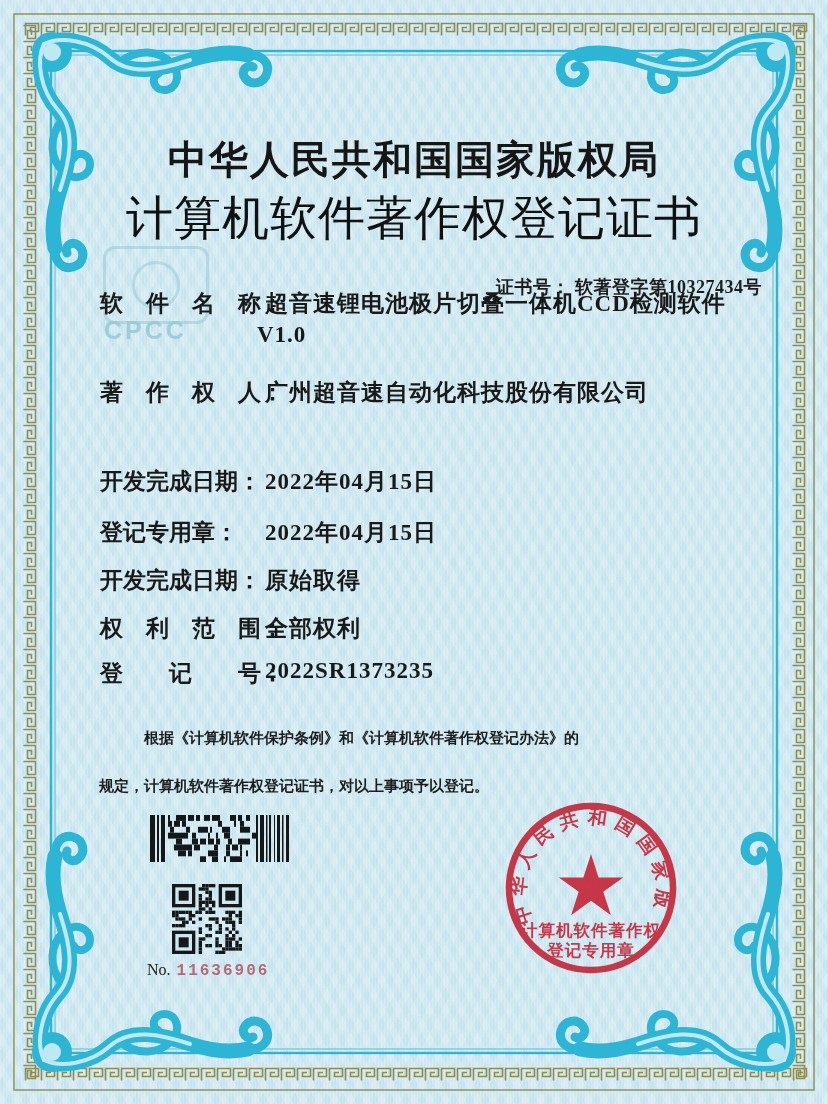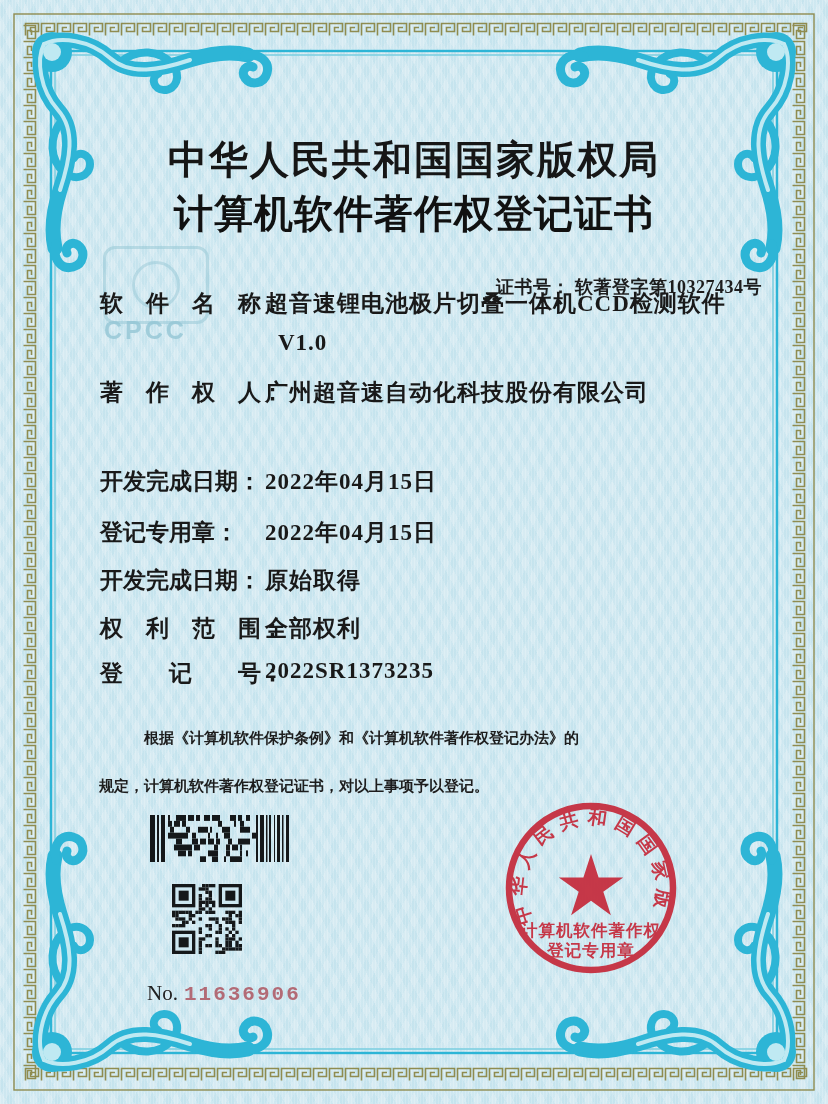--- a/index.html
+++ b/index.html
@@ -14,34 +14,34 @@
     color:#1c1c1c;
   }
   .frame-svg{position:absolute;inset:0;z-index:1;}
   .content{position:absolute;inset:0;z-index:3;}
   .authority{
     position:absolute;top:133px;left:0;width:100%;text-align:center;
     font-size:39px;font-weight:bold;letter-spacing:2px;color:#161616;
   }
   .cert-title{
     position:absolute;top:187px;left:0;width:100%;text-align:center;
-    font-size:39px;font-weight:bold;letter-spacing:1px;color:#111;
+    font-size:47px;font-weight:normal;letter-spacing:1px;color:#111;
   }
   .cert-no{
     position:absolute;top:251px;right:66px;
     font-size:18px;font-weight:bold;letter-spacing:.5px;color:#1d1d1d;margin-top:24px;
   }
   .field{position:absolute;left:100px;font-size:23px;font-weight:bold;color:#191919;}
   .field .lbl{position:absolute;left:0;top:0;width:170px;white-space:nowrap;}
   .field .val{position:absolute;left:165px;top:0;width:480px;letter-spacing:1px;white-space:nowrap;}
-  .field .val2{position:absolute;left:157px;top:42px;letter-spacing:1px;margin-left:21px;}
+  .field .val2{position:absolute;left:157px;top:34px;letter-spacing:1px;}
   .body-par{position:absolute;left:99px;top:714px;width:672px;font-size:15px;font-weight:bold;color:#1d1d1d;}
   .body-par .ln{line-height:48px;white-space:nowrap;}
   .body-par .ln.indent{text-indent:45px;}
-  .serial{position:absolute;left:147px;top:981px;font-size:21px;}
+  .serial{position:absolute;left:147px;top:961px;font-size:16px;}
   .serial .no-prefix{font-family:"Liberation Serif","DejaVu Serif",serif;color:#222;}
   .serial .no-value{font-family:"Liberation Mono","DejaVu Sans Mono",monospace;
     color:#b26b76;letter-spacing:2px;font-weight:bold;margin-left:6px;}
   .issue-date{position:absolute;left:505px;top:965px;font-size:25px;font-weight:bold;color:#141414;letter-spacing:1px;}
   .barcode{position:absolute;left:150px;top:815px;}
   .qrcode{position:absolute;left:172px;top:884px;}
   .seal{position:absolute;left:501px;top:798px;opacity:.92;pointer-events:none;}
   .wm-emblem{position:absolute;left:103px;top:246px;width:100px;height:72px;z-index:2;
     border:3px solid rgba(152,200,214,.65);border-radius:12px;opacity:.85;}
   .wm-emblem .wm-circle{position:absolute;left:26px;top:12px;width:42px;height:42px;border-radius:50%;

